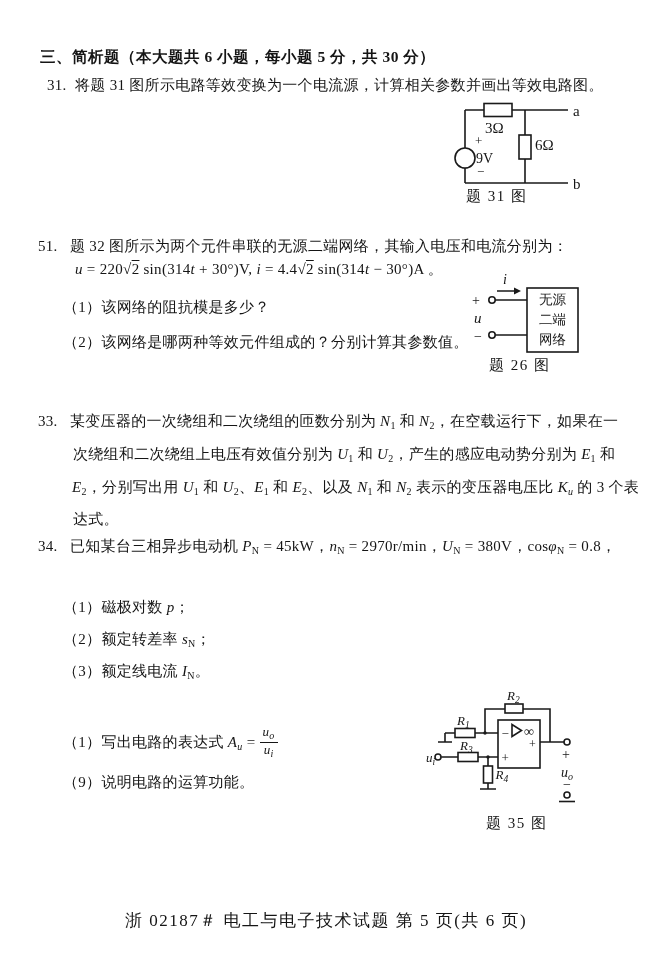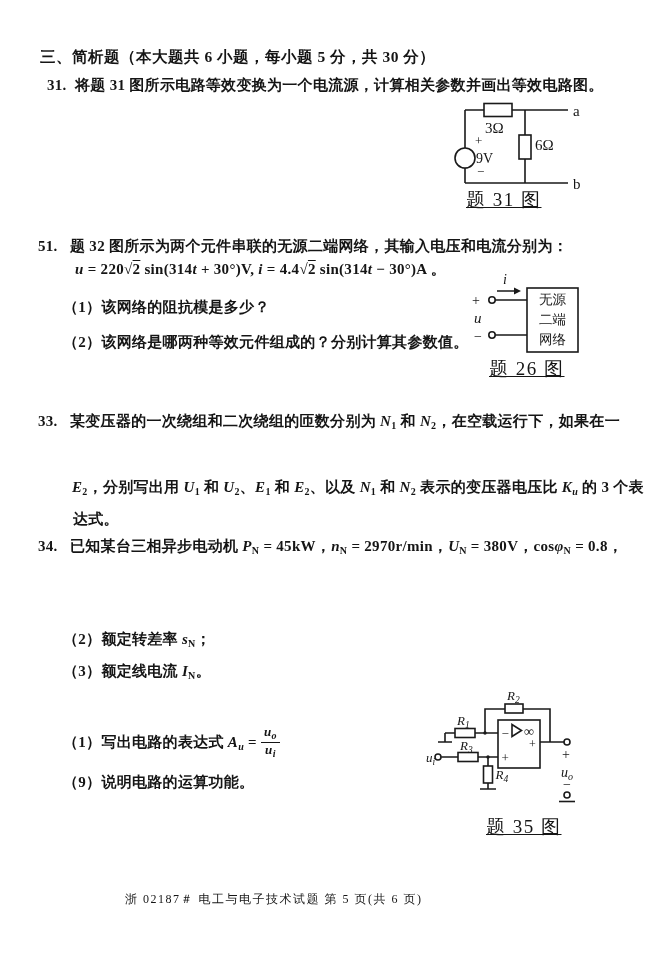--- a/index.html
+++ b/index.html
@@ -1,32 +1,32 @@
 <!DOCTYPE html>
 <html><head>
 <meta charset="utf-8">
 <style>
   html,body{margin:0;padding:0;background:#ffffff;}
   .page{position:relative;width:652px;height:968px;background:#ffffff;overflow:hidden;
         font-family:"Liberation Serif","DejaVu Serif",serif;color:#151515;}
-  .line{position:absolute;font-size:15px;line-height:20px;white-space:nowrap;letter-spacing:.3px;font-weight:bold;}
+  .line{position:absolute;font-size:15px;line-height:20px;white-space:nowrap;letter-spacing:.3px;}
   .heading{font-weight:700;font-size:15.5px;letter-spacing:.5px;}
   .qnum{display:inline-block;}
   .qnum.w32{width:32px;}
   .qnum.w28{width:28px;}
   .tk-n{}
   .tk-i{font-style:italic;}
   .tk-s{font-size:10px;vertical-align:-3px;}
   .tk-si{font-size:10px;vertical-align:-3px;font-style:italic;}
   .tk-o{text-decoration:overline;}
   .frac{display:inline-block;vertical-align:middle;text-align:center;font-size:13px;line-height:1.15;position:relative;top:-2px;}
   .frac-num{display:block;border-bottom:1.3px solid #151515;padding:0 3px;}
   .frac-den{display:block;padding:0 3px;}
-  .cap{position:absolute;font-size:19px;letter-spacing:1.5px;text-decoration:underline;}
-  .footer{position:absolute;font-size:12px;letter-spacing:1.5px;}
+  .cap{position:absolute;font-size:15px;letter-spacing:1.5px;}
+  .footer{position:absolute;font-size:17px;letter-spacing:1.5px;margin-top:18px;}
   svg{position:absolute;}
   svg text{font-family:"Liberation Serif","DejaVu Serif",serif;fill:#151515;}
   .cjk{letter-spacing:0;}
 </style>
 </head>
 <body>
 
 <div class="page">
 
   <div class="line heading" style="left:40px;top:47px">三、简析题（本大题共 6 小题，每小题 5 分，共 30 分）</div>
@@ -75,26 +75,28 @@
     <text x="2" y="33" font-size="14">+</text>
     <text x="4" y="51" font-size="15" font-style="italic">u</text>
     <text x="4" y="69" font-size="14">−</text>
     <text x="33" y="12" font-size="14" font-style="italic">i</text>
   </svg>
   <div class="cap" style="left:489px;top:356px">题 26 图</div>
 
   <div class="line" style="left:38px;top:411px">
     <span class="qnum w32">33.</span><span><span class="tk-n">某变压器的一次绕组和二次绕组的匝数分别为 </span><span class="tk-i">N</span><span class="tk-s">1</span><span class="tk-n"> 和 </span><span class="tk-i">N</span><span class="tk-s">2</span><span class="tk-n">，在空载运行下，如果在一</span></span>
   </div>
+  <div class="line" style="left:73px;top:444px"><span class="tk-n">次绕组和二次绕组上电压有效值分别为 </span><span class="tk-i">U</span><span class="tk-s">1</span><span class="tk-n"> 和 </span><span class="tk-i">U</span><span class="tk-s">2</span><span class="tk-n">，产生的感应电动势分别为 </span><span class="tk-i">E</span><span class="tk-s">1</span><span class="tk-n"> 和</span></div>
   <div class="line" style="left:72px;top:477px"><span class="tk-i">E</span><span class="tk-s">2</span><span class="tk-n">，分别写出用 </span><span class="tk-i">U</span><span class="tk-s">1</span><span class="tk-n"> 和 </span><span class="tk-i">U</span><span class="tk-s">2</span><span class="tk-n">、</span><span class="tk-i">E</span><span class="tk-s">1</span><span class="tk-n"> 和 </span><span class="tk-i">E</span><span class="tk-s">2</span><span class="tk-n">、以及 </span><span class="tk-i">N</span><span class="tk-s">1</span><span class="tk-n"> 和 </span><span class="tk-i">N</span><span class="tk-s">2</span><span class="tk-n"> 表示的变压器电压比 </span><span class="tk-i">K</span><span class="tk-si">u</span><span class="tk-n"> 的 3 个表</span></div>
   <div class="line" style="left:73px;top:509px"><span class="tk-n">达式。</span></div>
 
   <div class="line" style="left:38px;top:536px">
     <span class="qnum w32">34.</span><span><span class="tk-n">已知某台三相异步电动机 </span><span class="tk-i">P</span><span class="tk-s">N</span><span class="tk-n"> = 45kW，</span><span class="tk-i">n</span><span class="tk-s">N</span><span class="tk-n"> = 2970r/min，</span><span class="tk-i">U</span><span class="tk-s">N</span><span class="tk-n"> = 380V，cos</span><span class="tk-i">φ</span><span class="tk-s">N</span><span class="tk-n"> = 0.8，</span></span>
   </div>
+  <div class="line" style="left:63px;top:597px"><span class="tk-n">（1）磁极对数 </span><span class="tk-i">p</span><span class="tk-n">；</span></div>
   <div class="line" style="left:63px;top:629px"><span class="tk-n">（2）额定转差率 </span><span class="tk-i">s</span><span class="tk-s">N</span><span class="tk-n">；</span></div>
   <div class="line" style="left:63px;top:661px"><span class="tk-n">（3）额定线电流 </span><span class="tk-i">I</span><span class="tk-s">N</span><span class="tk-n">。</span></div>
 
   <div class="line" style="left:63px;top:727px">
     <span><span class="tk-n">（1）写出电路的表达式 </span><span class="tk-i">A</span><span class="tk-si">u</span><span class="tk-n"> = </span></span><span class="frac"><span class="frac-num"><span class="tk-i">u</span><span class="tk-si">o</span></span><span class="frac-den"><span class="tk-i">u</span><span class="tk-si">i</span></span></span>
   </div>
   <div class="line" style="left:63px;top:772px">（9）说明电路的运算功能。</div>
 
   <svg style="left:425px;top:685px" width="215" height="124" viewBox="0 0 215 124">
     <g stroke="#1a1a1a" stroke-width="1.6" fill="none">

